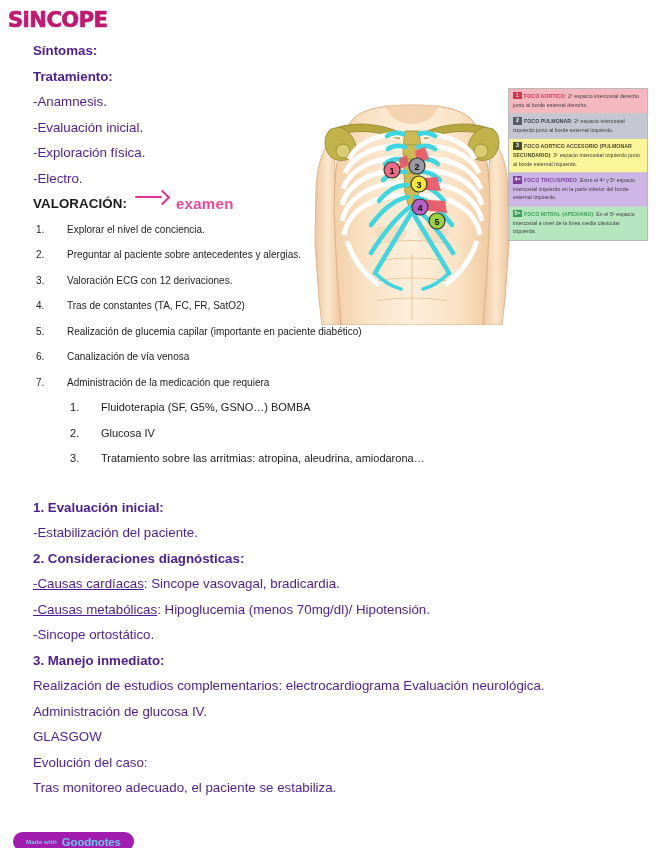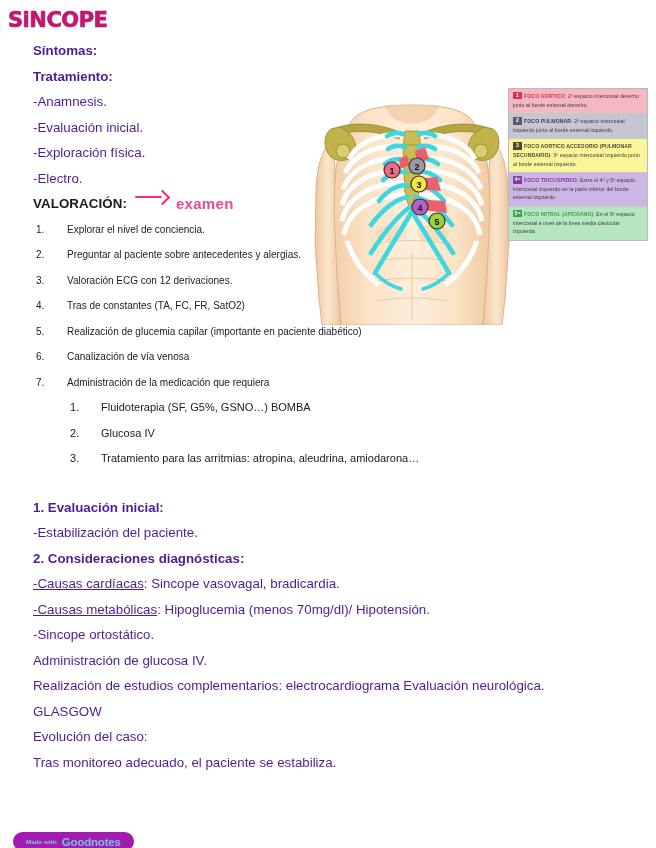--- a/index.html
+++ b/index.html
@@ -375,36 +375,37 @@
     <li>Tras de constantes (TA, FC, FR, SatO2)</li>
     <li>Realización de glucemia capilar (importante en paciente diabético)</li>
     <li>Canalización de vía venosa</li>
     <li>Administración de la medicación que requiera</li>
   </ol>
 
   <div class="sublist-wrap">
     <ol class="sub-list">
       <li>Fluidoterapia (SF, G5%, GSNO…) BOMBA</li>
       <li>Glucosa IV</li>
-      <li>Tratamiento para las arritmias: atropina, aleudrina, amiodarona…</li>
+      <li>Tratamiento sobre las arritmias: atropina, aleudrina, amiodarona…</li>
     </ol>
   </div>
 
   <div class="gap-line"></div>
 
   <div class="line bold">1. Evaluación inicial:</div>
   <div class="line">-Estabilización del paciente.</div>
 
   <div class="line bold">2. Consideraciones diagnósticas:</div>
   <div class="line"><span class="underlined">-Causas cardíacas</span><span>: Sincope vasovagal, bradicardia.</span></div>
   <div class="line"><span class="underlined">-Causas metabólicas</span><span>: Hipoglucemia (menos 70mg/dl)/ Hipotensión.</span></div>
   <div class="line">-Sincope ortostático.</div>
 
+  <div class="line bold">3. Manejo inmediato:</div>
+  <div class="line">Realización de estudios complementarios: electrocardiograma Evaluación neurológica.</div>
   <div class="line">Administración de glucosa IV.</div>
-  <div class="line">Realización de estudios complementarios: electrocardiograma Evaluación neurológica.</div>
   <div class="line">GLASGOW</div>
   <div class="line">Evolución del caso:</div>
   <div class="line">Tras monitoreo adecuado, el paciente se estabiliza.</div>
 
 </div>
 
 <div id="goodnotes-badge">
   <span class="made-with">Made with</span>
   <span class="brand">Goodnotes</span>
 </div>

